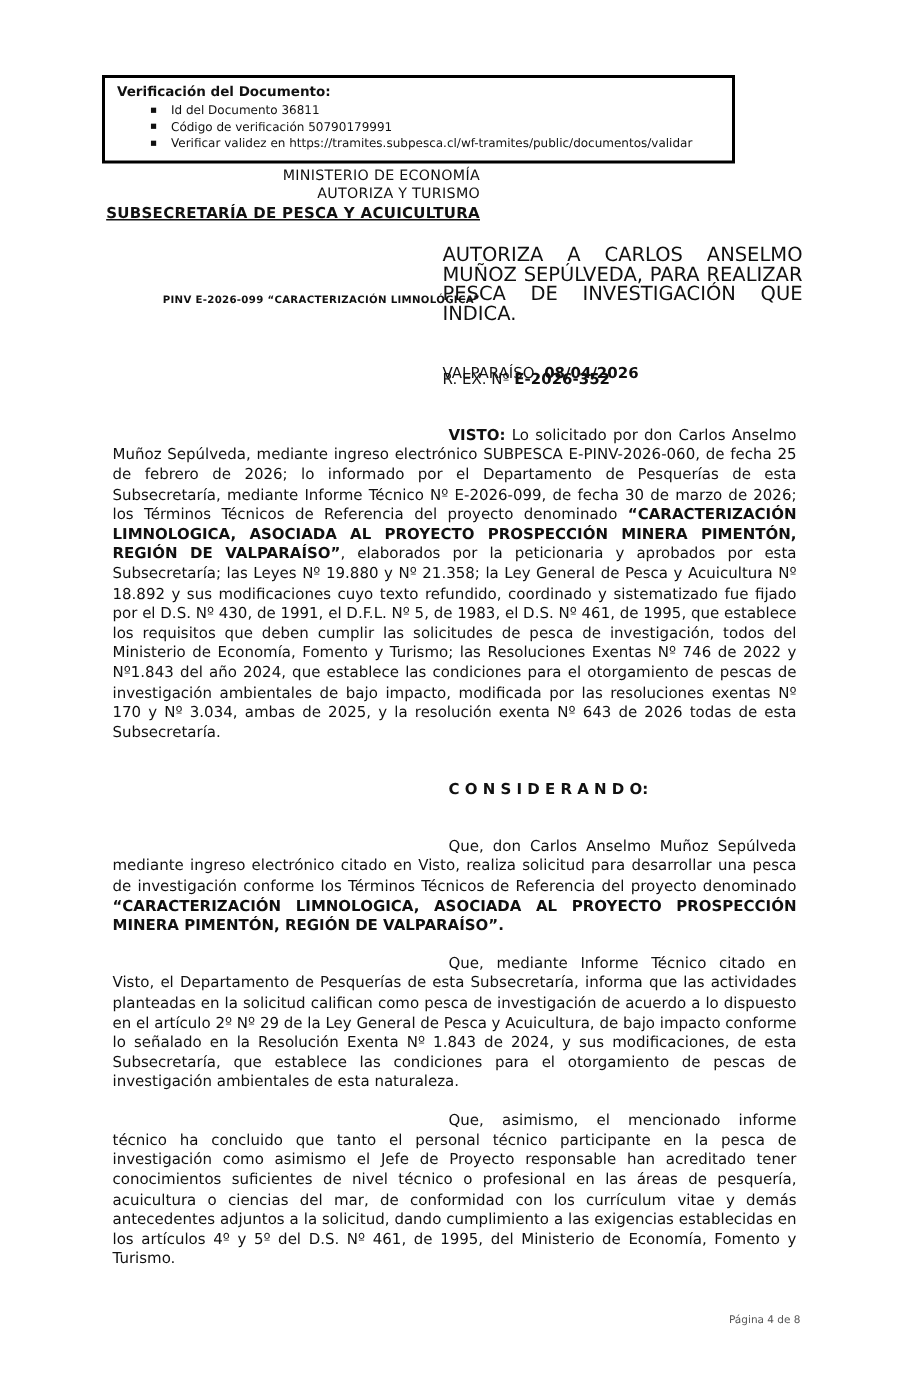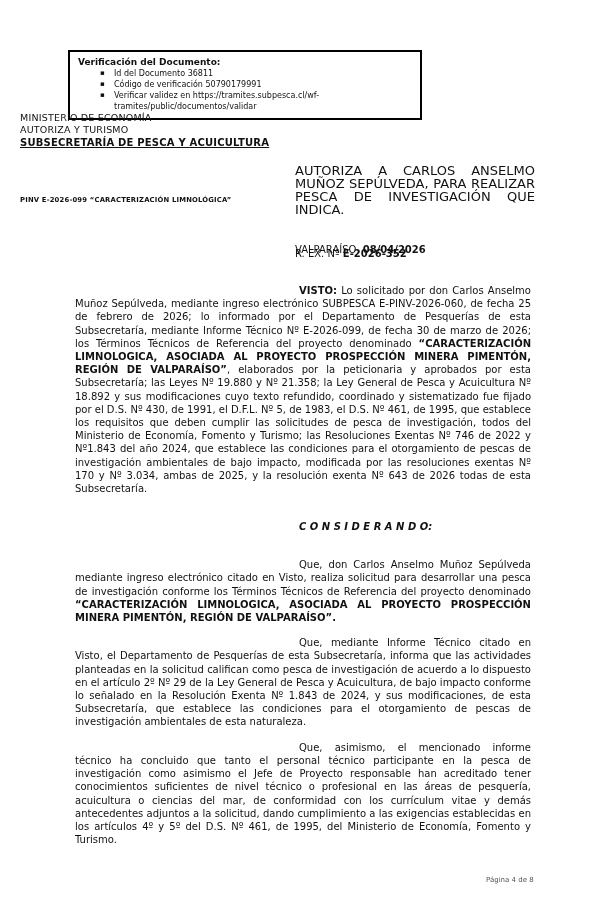--- a/index.html
+++ b/index.html
@@ -8,49 +8,49 @@
     width: 600px; height: 918px;
     background: #ffffff;
     font-family: "DejaVu Sans", "Liberation Sans", sans-serif;
     color: #111;
     -webkit-font-smoothing: antialiased;
   }
   .page { position: relative; width: 600px; height: 918px; background: #fff; overflow: hidden; }
 
   
   .verify-box {
-    position: absolute; left: 68px; top: 50px; width: 354px;
+    position: absolute; left: 68px; top: 50px; width: 422px;
     border: 2px solid #000; padding: 4px 24px 6px 8px;
   }
   .vb-title { font-weight: bold; font-size: 9px; line-height: 12px; }
   .vb-item { display: flex; font-size: 8px; line-height: 11px; padding-left: 22px; }
   .vb-bullet { width: 14px; flex: 0 0 14px; font-size: 7px; line-height: 11px; }
 
   
-  .letterhead { position: absolute; left: 20px; top: 112px; width: 276px; text-align: left; }
+  .letterhead { position: absolute; left: 44px; top: 112px; width: 276px; text-align: right; }
   .lh-line1, .lh-line2 { font-size: 9.5px; line-height: 12px; letter-spacing: .2px; }
   .lh-line3 { font-size: 10px; line-height: 13px; font-weight: bold; text-decoration: underline; letter-spacing: .2px; }
   .lh-line4 { font-size: 6.8px; line-height: 9px; font-weight: bold; letter-spacing: .2px; margin-top: 47px; }
 
   
   .subject {
     position: absolute; left: 295px; top: 164px; width: 240px;
     font-size: 13px; line-height: 13px; text-align: justify; text-transform: uppercase;
   }
   .place-date { position: absolute; left: 295px; top: 216px; font-size: 10px; margin-top: 28px; }
   .resolution { position: absolute; left: 295px; top: 248px; font-size: 10px; }
 
   
   .body-text { position: absolute; left: 75px; top: 284px; width: 456px; }
   .para { margin: 0 0 12px 0; font-size: 10px; line-height: 13.2px; text-align: justify; }
   .indent { text-indent: 224px; }
   .b { font-weight: bold; }
   .considerando-heading {
     margin: 26px 0 26px 0; font-size: 10px; font-weight: bold;
-    padding-left: 224px; text-align: left; font-style: italic;
+    padding-left: 224px; text-align: left;
   }
 
   
   .page-number {
     position: absolute; left: 486px; top: 876px;
     font-size: 7px; color: #555;
   }
 </style>
 </head>
 <body>

